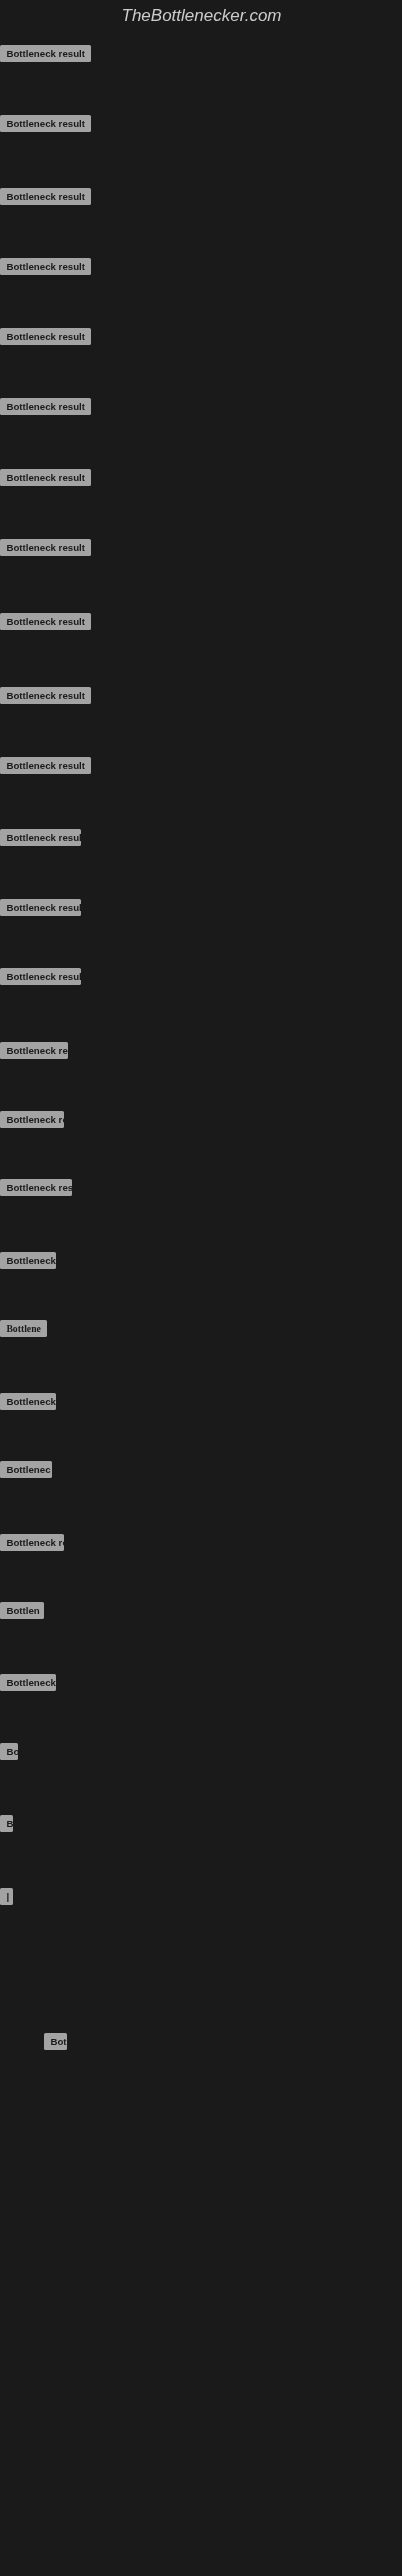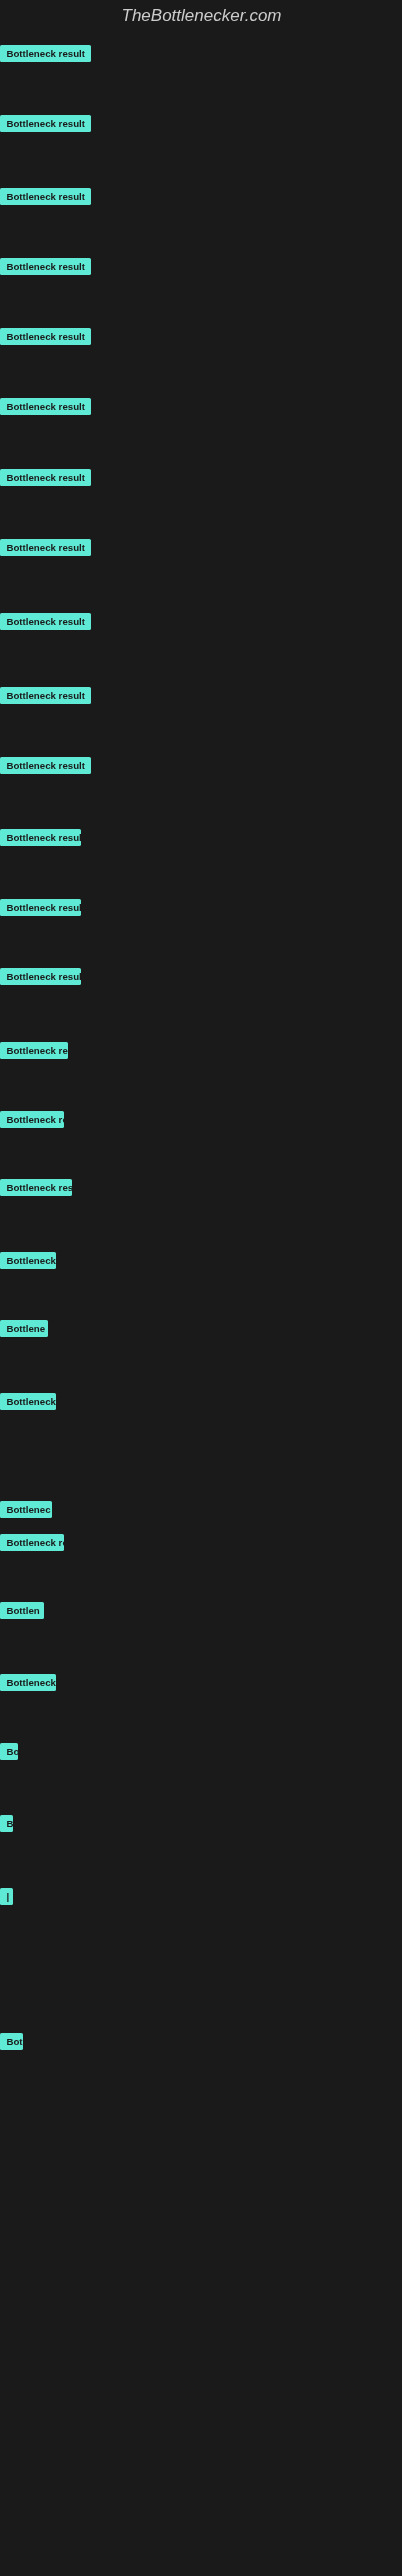--- a/index.html
+++ b/index.html
@@ -16,21 +16,21 @@
       font-size: 17px;
       padding: 6.4px 0;
       font-style: italic;
     }
     .bottleneck-item {
       position: absolute;
       left: 0;
       display: inline-block;
     }
     .bottleneck-label {
-      background-color: #5eead4;
+      background-color: #a3a3a3;
       color: #1a1a1a;
       font-size: 9.7px;
       font-weight: bold;
       padding: 3.2px 6.4px;
       border-radius: 1.6px;
       white-space: nowrap;
       overflow: hidden;
       display: inline-block;
     }
   </style>
@@ -51,24 +51,24 @@
     <div class="bottleneck-item" style="top: 613px;"><span class="bottleneck-label" style="max-width: 93px;">Bottleneck result</span></div>
     <div class="bottleneck-item" style="top: 687px;"><span class="bottleneck-label" style="max-width: 93px;">Bottleneck result</span></div>
     <div class="bottleneck-item" style="top: 757px;"><span class="bottleneck-label" style="max-width: 93px;">Bottleneck result</span></div>
     <div class="bottleneck-item" style="top: 829px;"><span class="bottleneck-label" style="max-width: 81px;">Bottleneck result</span></div>
     <div class="bottleneck-item" style="top: 899px;"><span class="bottleneck-label" style="max-width: 81px;">Bottleneck result</span></div>
     <div class="bottleneck-item" style="top: 968px;"><span class="bottleneck-label" style="max-width: 81px;">Bottleneck result</span></div>
     <div class="bottleneck-item" style="top: 1042px;"><span class="bottleneck-label" style="max-width: 68px;">Bottleneck result</span></div>
     <div class="bottleneck-item" style="top: 1111px;"><span class="bottleneck-label" style="max-width: 64px;">Bottleneck re</span></div>
     <div class="bottleneck-item" style="top: 1179px;"><span class="bottleneck-label" style="max-width: 72px;">Bottleneck resul</span></div>
     <div class="bottleneck-item" style="top: 1252px;"><span class="bottleneck-label" style="max-width: 56px;">Bottleneck</span></div>
-    <div class="bottleneck-item" style="top: 1320px;"><span class="bottleneck-label" style="max-width: 48px;">Bottlene</span></div>
+    <div class="bottleneck-item" style="top: 1320px;"><span class="bottleneck-label" style="max-width: 48px; font-family: Liberation Serif, serif;">Bottlene</span></div>
     <div class="bottleneck-item" style="top: 1393px;"><span class="bottleneck-label" style="max-width: 56px;">Bottleneck</span></div>
-    <div class="bottleneck-item" style="top: 1461px;"><span class="bottleneck-label" style="max-width: 52px; margin-top: 40px;">Bottlenec</span></div>
+    <div class="bottleneck-item" style="top: 1461px;"><span class="bottleneck-label" style="max-width: 52px;">Bottlenec</span></div>
     <div class="bottleneck-item" style="top: 1534px;"><span class="bottleneck-label" style="max-width: 64px;">Bottleneck re</span></div>
     <div class="bottleneck-item" style="top: 1602px; text-decoration: underline;"><span class="bottleneck-label" style="max-width: 44px;">Bottlen</span></div>
     <div class="bottleneck-item" style="top: 1674px;"><span class="bottleneck-label" style="max-width: 56px;">Bottleneck</span></div>
     <div class="bottleneck-item" style="top: 1743px;"><span class="bottleneck-label" style="max-width: 17.7px;">Bo</span></div>
     <div class="bottleneck-item" style="top: 1815px;"><span class="bottleneck-label" style="max-width: 9.7px;">B</span></div>
     <div class="bottleneck-item" style="top: 1888px;"><span class="bottleneck-label" style="max-width: 6.4px;">|</span></div>
-    <div class="bottleneck-item" style="top: 2033px;"><span class="bottleneck-label" style="max-width: 22.5px;">Bot</span></div>
+    <div class="bottleneck-item" style="top: 2033px; margin-left: 44px;"><span class="bottleneck-label" style="max-width: 22.5px;">Bot</span></div>
   </div>
 
 
 </body></html>

